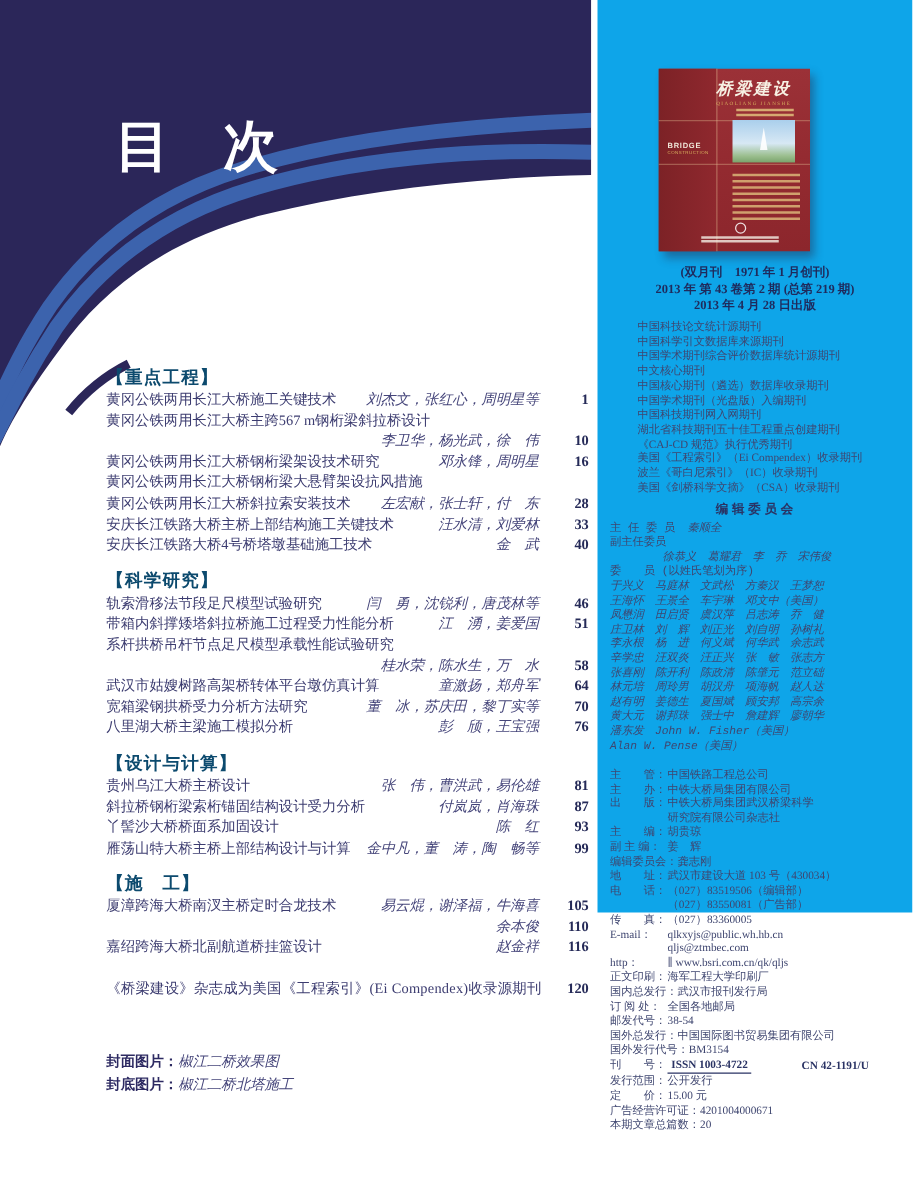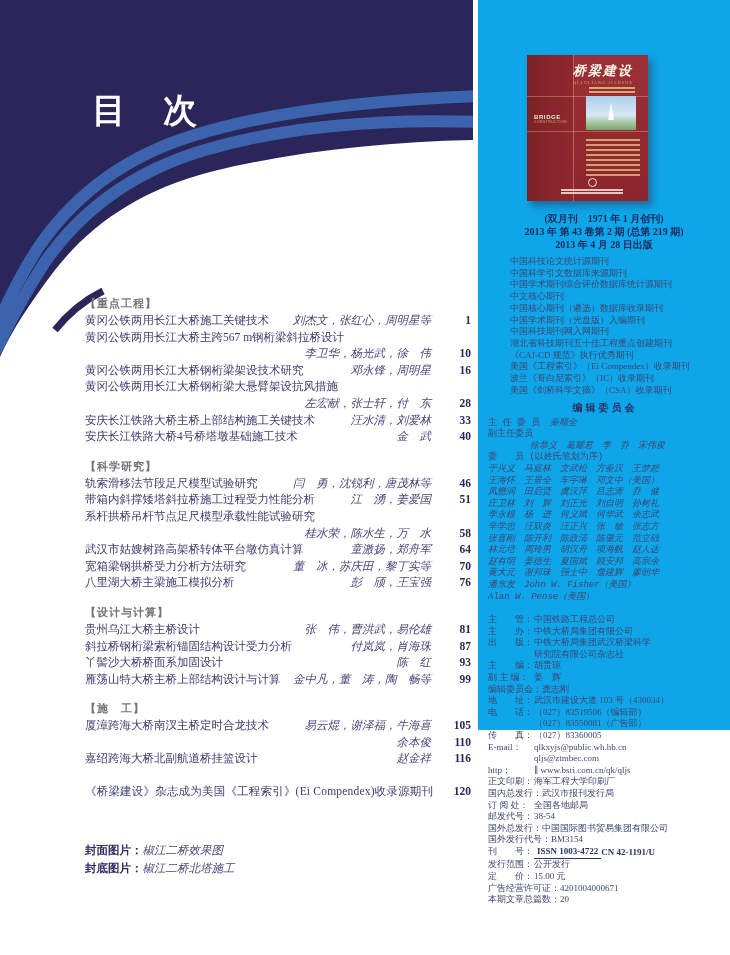--- a/index.html
+++ b/index.html
@@ -6,28 +6,28 @@
   body{
     width:730px;height:955px;position:relative;overflow:hidden;
     background:#ffffff;
     font-family:"Liberation Serif","DejaVu Serif",serif;
   }
   
   .deco{position:absolute;left:0;top:0;width:473px;height:400px;}
   .toc-title{
     position:absolute;left:92px;top:88px;
     font-family:"Liberation Sans","DejaVu Sans",sans-serif;
-    font-weight:bold;font-size:34px;color:#ffffff;letter-spacing:6px;white-space:pre;
+    font-weight:bold;font-size:44px;color:#ffffff;letter-spacing:6px;white-space:pre;
   }
   
   .toc-wrap{
     position:absolute;left:85px;top:294px;width:386px;
     color:#3c3c70;font-size:11.5px;
   }
-  .sec-header{font-size:11px;font-weight:bold;color:#737373;line-height:18px;letter-spacing:1px;}
+  .sec-header{font-size:14px;font-weight:bold;color:#0c4a6e;line-height:18px;letter-spacing:1px;}
   .toc-section{margin-bottom:12px;}
   .toc-row{display:flex;align-items:baseline;line-height:16.6px;white-space:nowrap;}
   .toc-row .title{color:#3c3c70;}
   .toc-row .fill{flex:1;}
   .toc-row .authors{font-style:italic;color:#45457a;margin-right:16px;}
   .toc-row .page{font-weight:bold;min-width:24px;text-align:right;color:#252a58;}
   .authors-line{justify-content:flex-end;}
   .news-row{margin-top:16px;}
   .news-row .title{letter-spacing:.2px;}
   .cover-notes{margin-top:41px;}
@@ -85,21 +85,21 @@
   .members-label{white-space:pre;}
   
   .pub-block{position:absolute;left:10px;top:614px;width:238px;
     font-size:9px;line-height:11.6px;color:#3f4670;}
   .pub-row{display:flex;align-items:baseline;}
   .pub-label{min-width:46px;white-space:pre;}
   .pub-value{white-space:nowrap;}
   .issn-stack{display:inline-flex;flex-direction:row;align-items:center;
     font-weight:bold;color:#2a3364;}
   .issn-top{border-bottom:1px solid #2a3364;padding:0 3px 1px;}
-  .issn-bottom{padding-top:1px;}
+  .issn-bottom{padding-top:1px;margin-left:40px;}
 </style>
 </head>
 <body>
 
 <svg class="deco" viewBox="0 0 473 400" aria-hidden="true">
   <defs>
     <clipPath id="navyClip">
       <path d="M0,0 H473 V140 C380,142 290,152 210,172 C140,190 90,225 55,270 C30,303 12,330 0,357 Z"></path>
     </clipPath>
   </defs>
@@ -133,20 +133,21 @@
         <div class="toc-row">
           <span class="title">黄冈公铁两用长江大桥钢桁梁架设技术研究</span>
           <span class="fill"></span>
           <span class="authors">邓永锋，周明星</span>
           <span class="page">16</span>
         </div>
         <div class="toc-row">
           <span class="title">黄冈公铁两用长江大桥钢桁梁大悬臂架设抗风措施</span>
         </div>
         <div class="toc-row">
+          <span class="title">黄冈公铁两用长江大桥斜拉索安装技术</span>
           <span class="fill"></span>
           <span class="authors">左宏献，张士轩，付　东</span>
           <span class="page">28</span>
         </div>
         <div class="toc-row">
           <span class="title">安庆长江铁路大桥主桥上部结构施工关键技术</span>
           <span class="fill"></span>
           <span class="authors">汪水清，刘爱林</span>
           <span class="page">33</span>
         </div>

